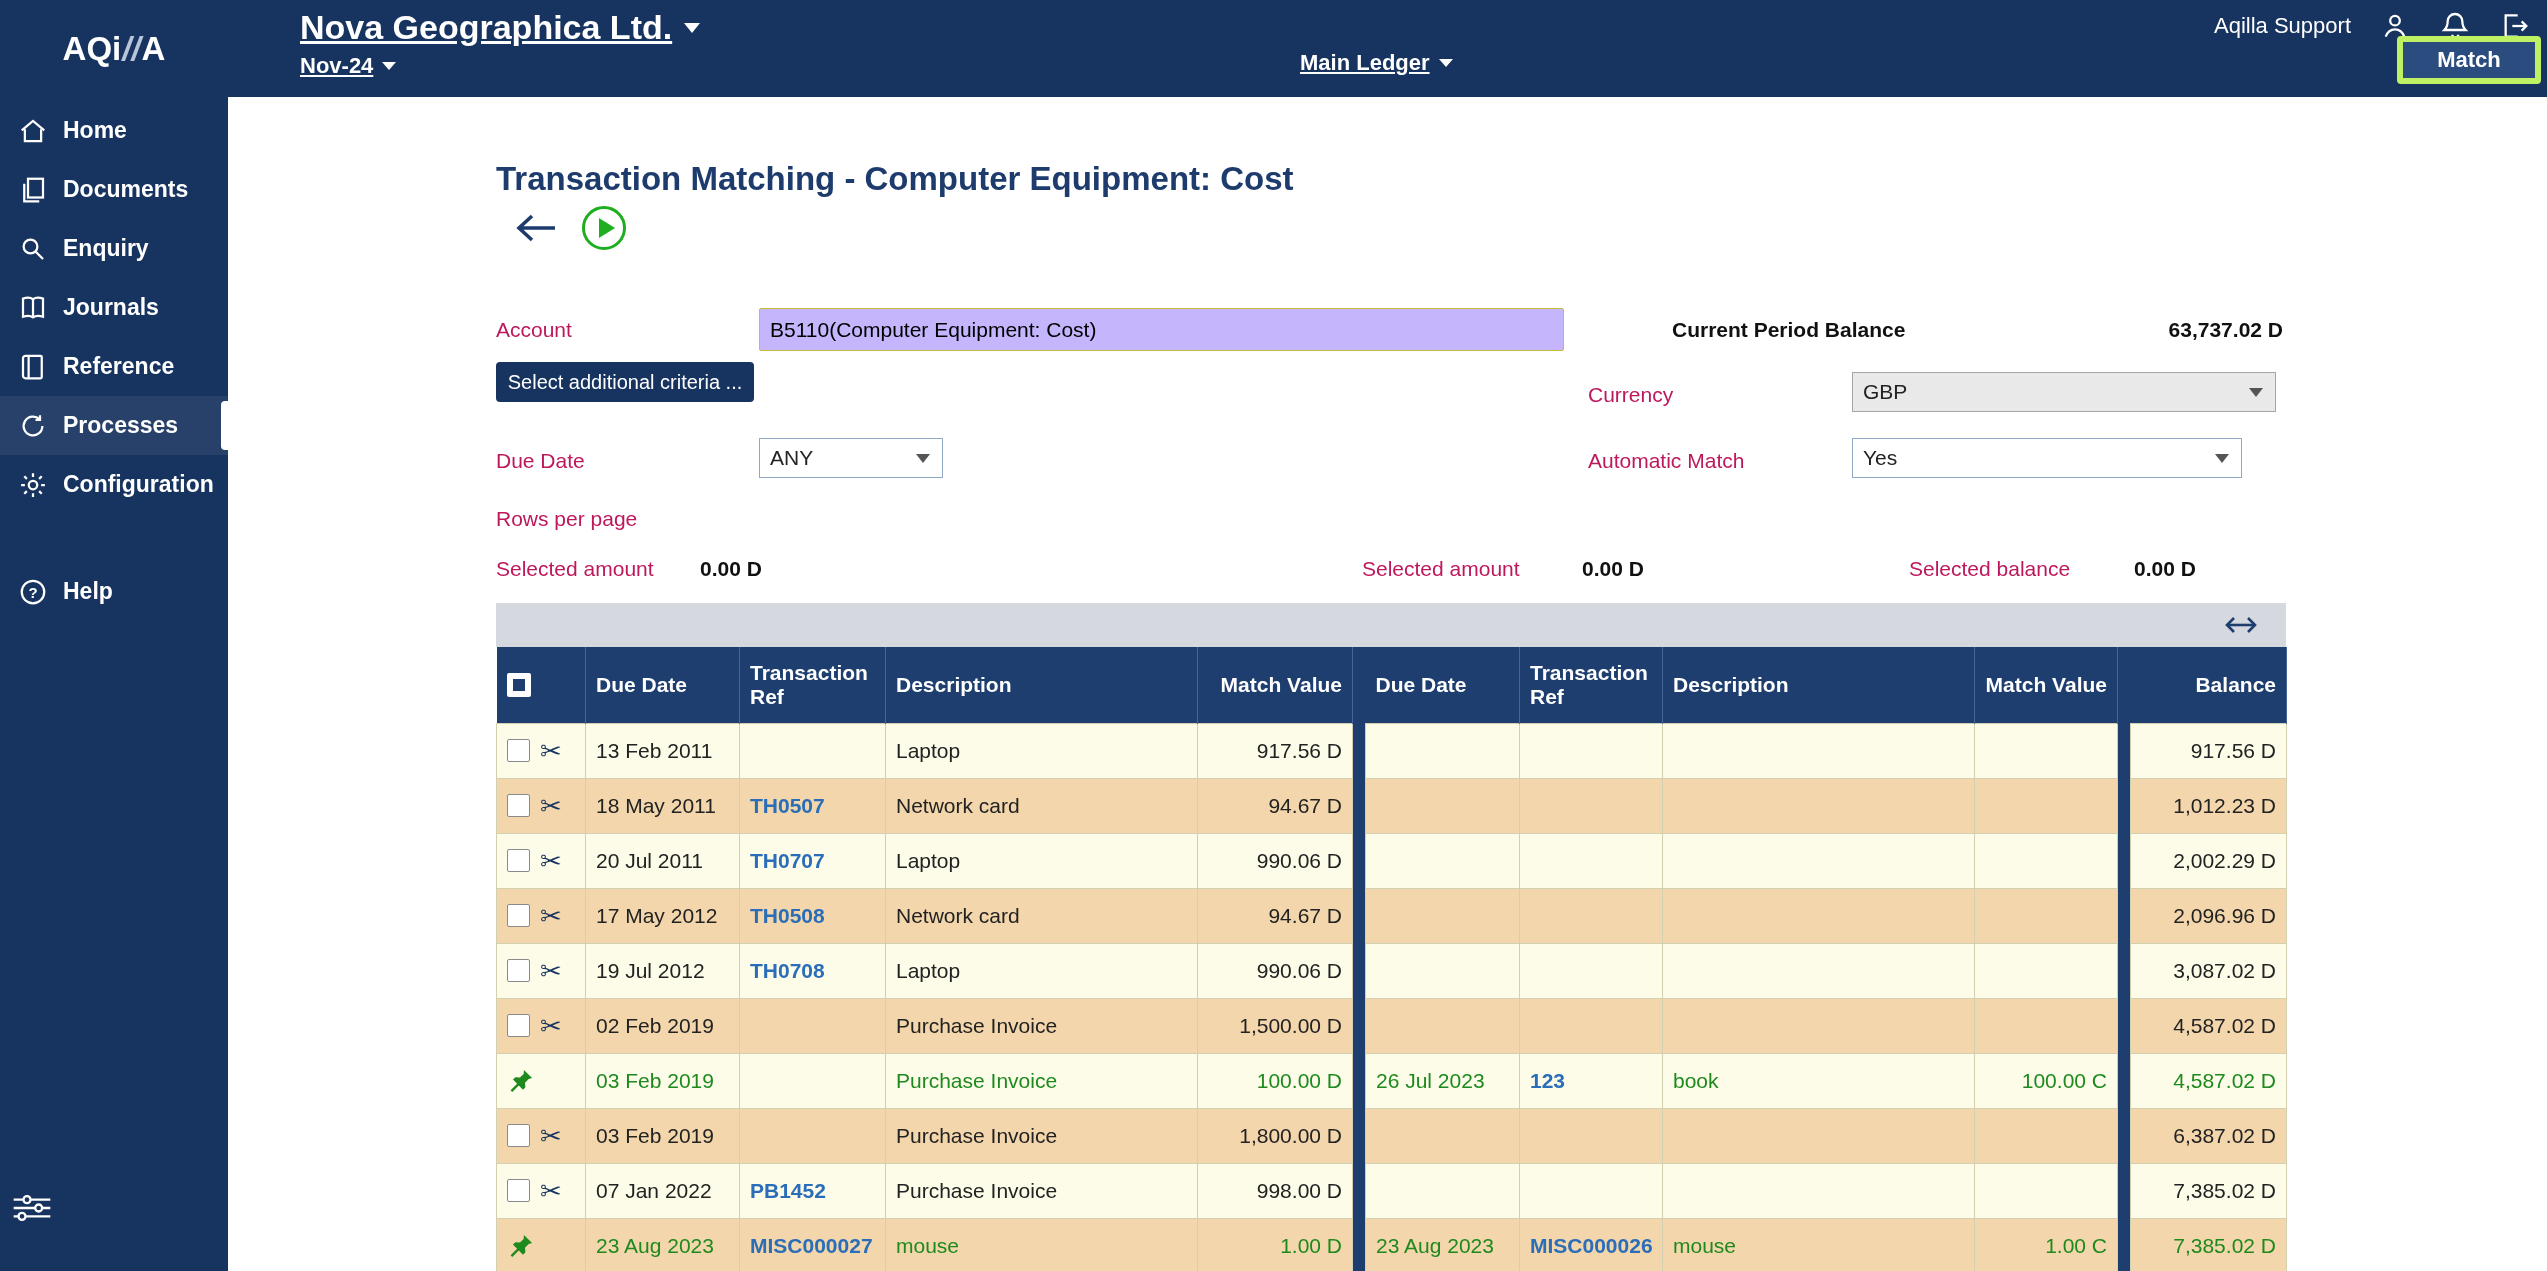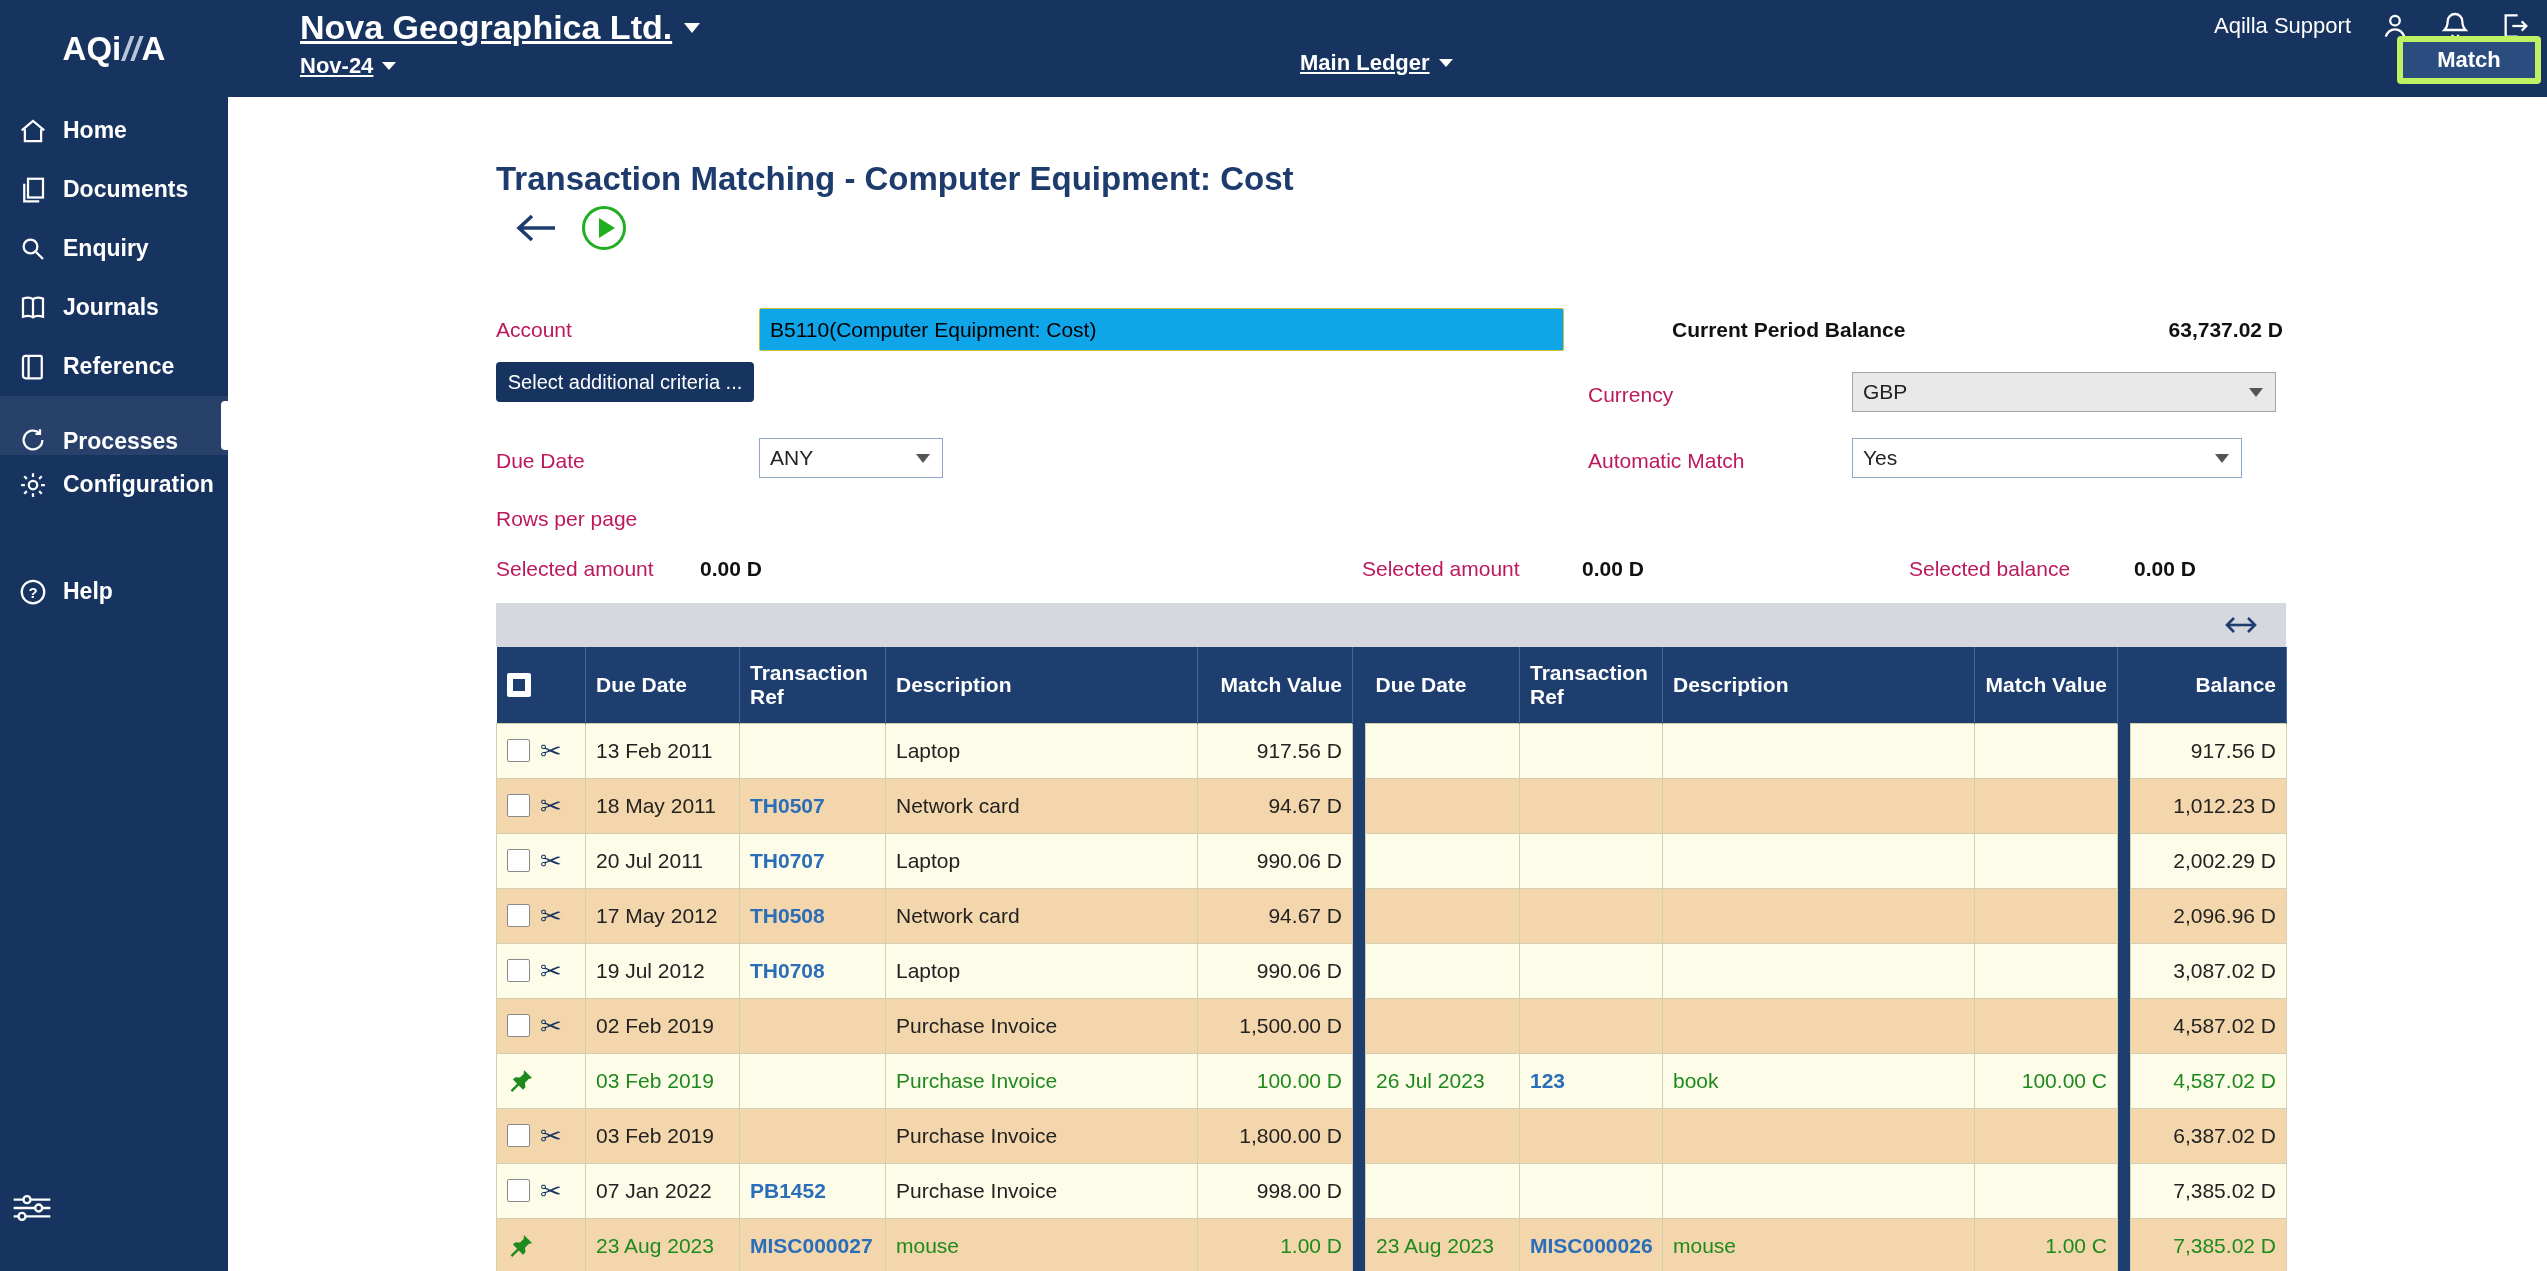--- a/index.html
+++ b/index.html
@@ -21,40 +21,40 @@
   .support{font-size:22px;cursor:pointer;}
   .top-ic{width:32px;height:32px;cursor:pointer;}
   .match-btn{position:absolute;right:6px;top:36px;width:144px;height:48px;background:#2a4c7e;border:6px solid #bef264;border-radius:4px;color:#fff;font-family:"Liberation Sans",sans-serif;font-size:22px;font-weight:bold;cursor:pointer;}
 
   
   .sidebar{position:absolute;left:0;top:0;width:228px;height:1271px;background:#17335f;z-index:2;}
   .logo{height:97px;display:flex;align-items:center;justify-content:center;color:#fff;font-size:33px;font-weight:bold;cursor:pointer;}
   .logo .slashes{font-style:italic;color:#b9c6da;padding:0 1px;}
   .nav{margin-top:4px;}
   .nav-item{position:relative;height:59px;display:flex;align-items:center;gap:15px;padding-left:18px;color:#fff;font-size:23px;font-weight:bold;cursor:pointer;}
-  .nav-item.active{background:rgba(255,255,255,0.07);align-items:flex-end;}
+  .nav-item.active{background:rgba(255,255,255,0.07);}
   .nav-item.active::after{content:'';position:absolute;right:0;top:5px;bottom:5px;width:7px;background:#fff;border-radius:4px 0 0 4px;}
   .nav-item.gap-above{margin-top:48px;}
   .nav-ic{width:30px;height:30px;flex:0 0 auto;}
   .sliders{position:absolute;left:12px;bottom:48px;width:40px;height:30px;cursor:pointer;}
 
   
   .content{position:absolute;left:228px;top:97px;width:2319px;height:1174px;background:#fff;margin-top:25px;}
   .page-title{position:absolute;left:268px;top:16px;font-size:33px;font-weight:bold;color:#1d3b6c;}
   .action-row{position:absolute;left:284px;top:84px;display:flex;align-items:center;gap:24px;}
   .back-arrow{cursor:pointer;}
   .play-btn{width:38px;height:38px;border:3px solid #1fae1f;border-radius:50%;display:flex;align-items:center;justify-content:center;cursor:pointer;box-sizing:content-box;}
   .play-btn::after{content:'';margin-left:5px;width:0;height:0;border-top:10px solid transparent;border-bottom:10px solid transparent;border-left:16px solid #1fae1f;}
 
   .lbl{position:absolute;font-size:21px;color:#be185d;}
   .lbl.bold{font-weight:bold;color:#111;}
   .val{position:absolute;font-size:21px;font-weight:bold;color:#111;}
 
   .text-input{position:absolute;box-sizing:border-box;height:43px;font-family:"Liberation Sans",sans-serif;font-size:21px;padding:0 10px;border-radius:2px;}
-  .account-input{left:531px;top:186px;width:805px;background:#0ea5e9;border:1px solid #cbbd38;}
+  .account-input{left:531px;top:186px;width:805px;background:#c4b5fd;border:1px solid #cbbd38;}
   .rows-input{left:531px;top:374px;width:585px;height:40px;background:#eaf3fe;border:1px solid #9dc2e8;}
 
   .criteria-btn{position:absolute;left:268px;top:240px;width:258px;height:40px;background:#17335f;color:#fff;border:none;border-radius:4px;font-family:"Liberation Sans",sans-serif;font-size:20px;cursor:pointer;}
 
   .select{position:absolute;box-sizing:border-box;height:40px;background:#fff;border:1px solid #8fa9c6;font-size:21px;line-height:38px;padding:0 42px 0 10px;color:#222;cursor:pointer;}
   .select::after{content:'';position:absolute;right:12px;top:15px;border-left:7px solid transparent;border-right:7px solid transparent;border-top:9px solid #555;}
   .select.gray{background:#e9e9e9;border-color:#a6a6a6;}
   .currency-select{left:1624px;top:250px;width:424px;}
   .any-select{left:531px;top:316px;width:184px;}
   .yes-select{left:1624px;top:316px;width:390px;}

